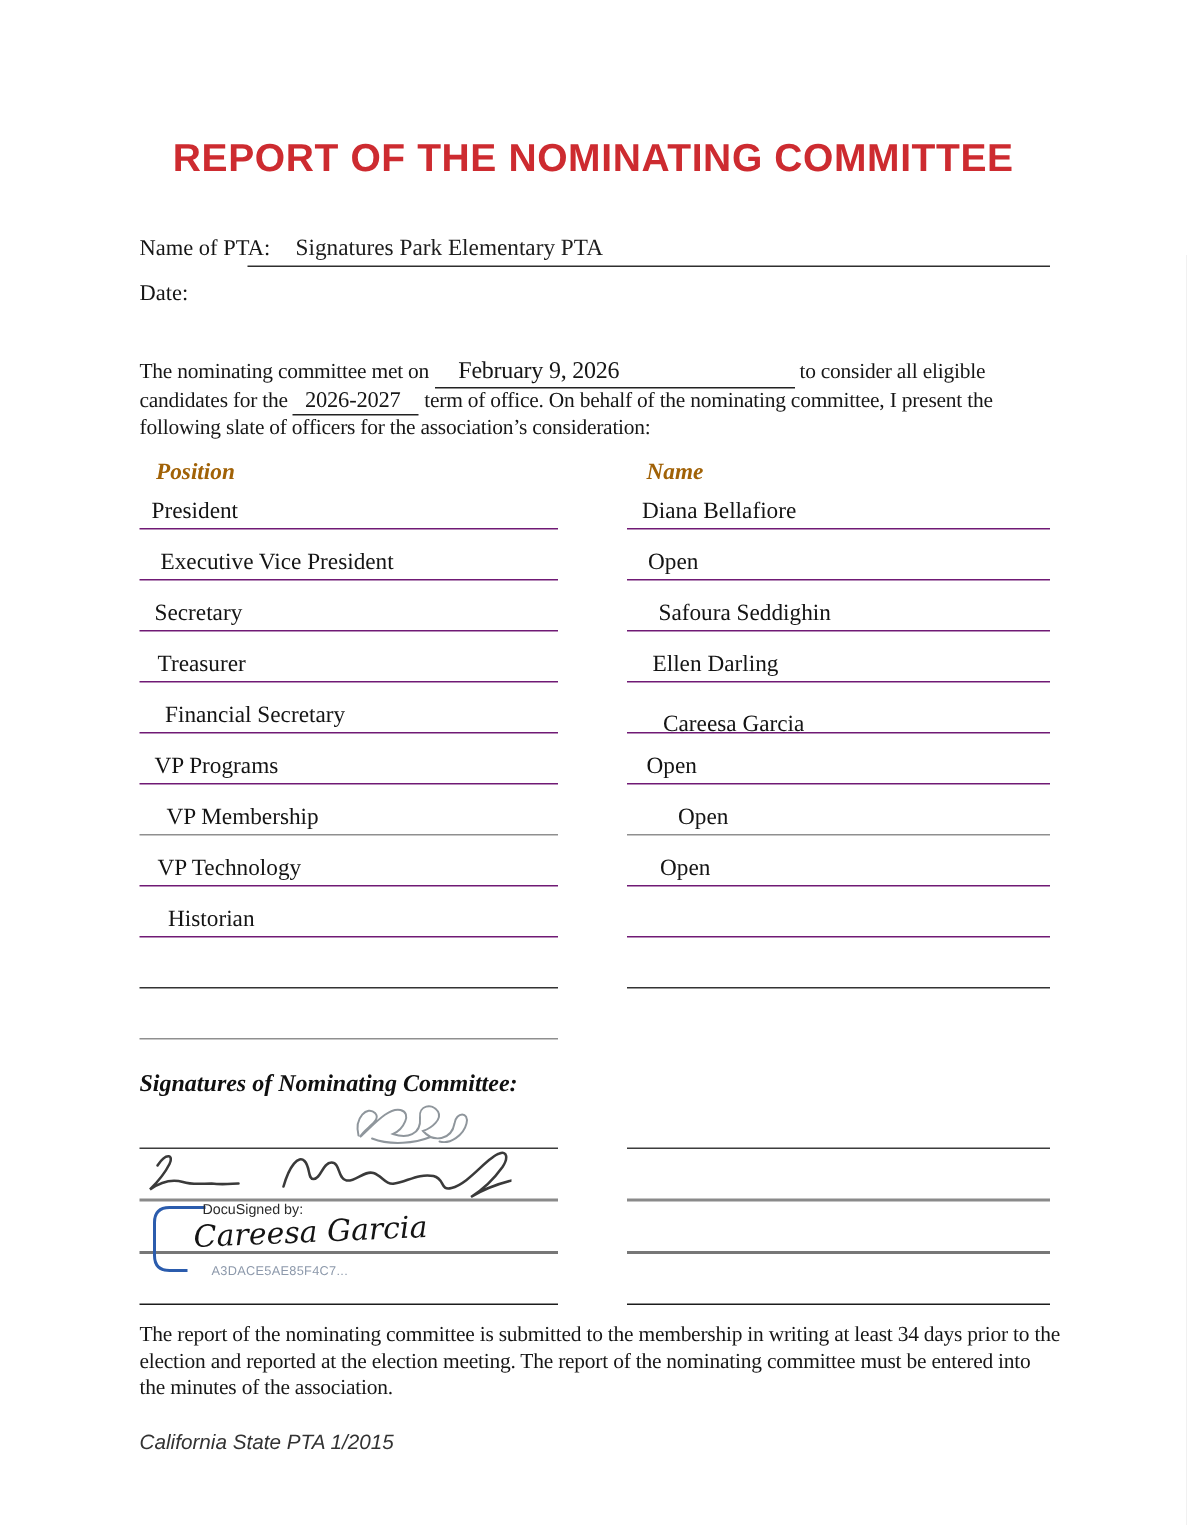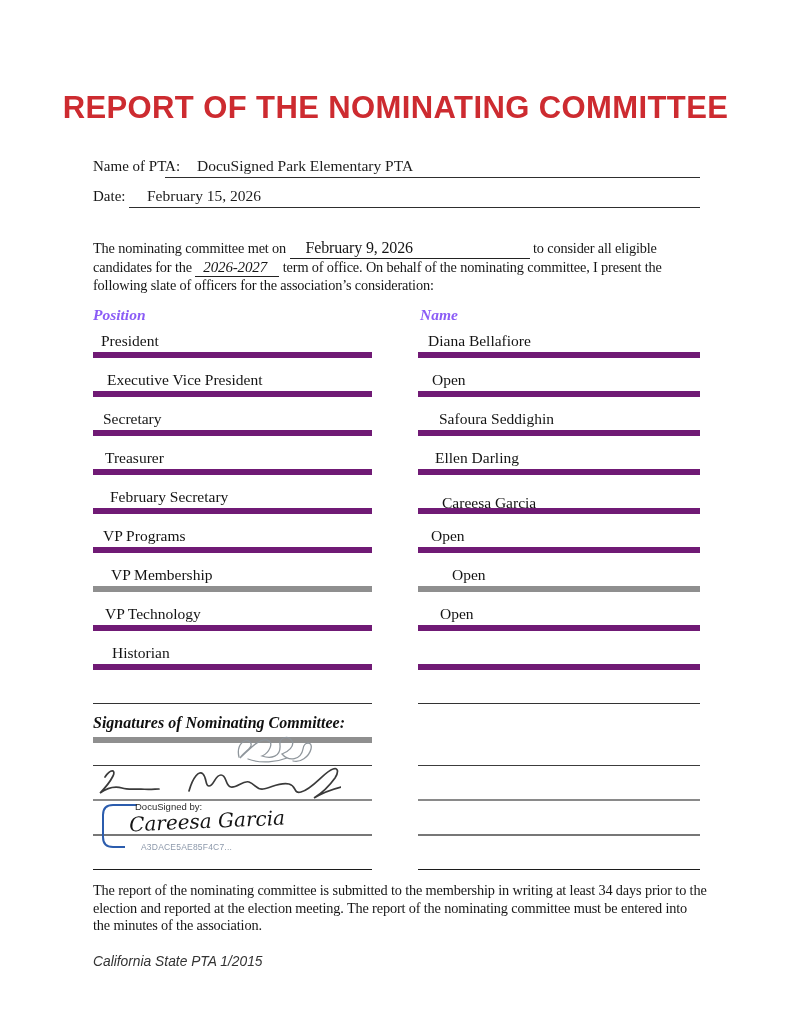--- a/index.html
+++ b/index.html
@@ -10,21 +10,21 @@
     margin:0 auto;
     overflow:hidden;
     font-family:"Liberation Serif", serif;
     color:#1d1d1d;
   }
   
   .title{
     position:absolute;top:90px;left:0;width:791px;
     text-align:center;
     font-family:"Liberation Sans", sans-serif;
-    font-weight:bold;font-size:31px;letter-spacing:.4px;
+    font-weight:bold;font-size:26px;letter-spacing:.4px;
     color:#cd2b30;margin:0;
   }
   
   .field-label{position:absolute;font-size:15px;color:#151515;}
   .field-underline{
     position:absolute;border-bottom:1.4px solid #2e2e2e;
     display:flex;align-items:flex-end;
   }
   .field-value{font-size:15.5px;padding-bottom:2px;white-space:nowrap;}
   #pta-underline{left:165px;top:154px;width:535px;height:23px;}
@@ -36,34 +36,34 @@
     position:absolute;left:93px;top:239px;width:614px;margin:0;
     font-size:14.3px;line-height:17.6px;letter-spacing:-0.15px;color:#161616;
   }
   .blank{
     display:inline-block;border-bottom:1.3px solid #222;
     white-space:nowrap;overflow:visible;
   }
   .blank1{width:240px;}
   .blank1 span{padding-left:16px;font-size:16px;}
   .blank2{width:84px;}
-  .blank2 span{padding-left:8px;font-size:15px;font-style:italic;}
+  .blank2 span{padding-left:8px;font-size:15px;}
   
   .col-header{
     position:absolute;top:306px;font-size:15.5px;
-    font-weight:bold;font-style:italic;color:#8b5cf6;
+    font-weight:bold;font-style:italic;color:#a16207;margin-left:11px;
   }
   #position-header{left:93px;}
   #name-header{left:420px;}
   .tcol{position:absolute;top:330px;}
   #pos-col{left:93px;width:279px;}
   #name-col{left:418px;width:282px;}
   .trow{
     height:33px;display:flex;align-items:flex-end;
-    border-bottom:6px solid #701a75;
+    border-bottom:1px solid #701a75;
     font-size:15.5px;color:#141414;
   }
   .trow span{padding-bottom:2px;white-space:nowrap;}
   .trow:nth-child(1){height:22px;}
   .trow:nth-child(7){border-color:#8f8f8f;}
   .trow:nth-child(11){border-color:#8f8f8f;}
   .trow:nth-child(10){border-bottom-width:1.5px;border-color:#333;}
   
   #pos-col .trow:nth-child(1) span{padding-left:8px;}
   #pos-col .trow:nth-child(2) span{padding-left:14px;}
@@ -128,27 +128,24 @@
 </style>
 </head>
 <body>
 
 <div class="page">
 
   <h1 class="title">REPORT OF THE NOMINATING COMMITTEE</h1>
 
   <span class="field-label" style="left:93px;top:158px;">Name of PTA:</span>
   <div class="field-underline" id="pta-underline">
-    <span class="field-value">DocuSigned Park Elementary PTA</span>
+    <span class="field-value">Signatures Park Elementary PTA</span>
   </div>
 
   <span class="field-label" style="left:93px;top:188px;">Date:</span>
-  <div class="field-underline" id="date-underline">
-    <span class="field-value">February 15, 2026</span>
-  </div>
 
   <p class="intro"><span>The nominating committee met on</span>
     <span class="blank blank1"><span>February 9, 2026</span></span>
     <span>to consider all eligible candidates for the</span>
     <span class="blank blank2"><span>2026-2027</span></span>
     <span>term of office. On behalf of the nominating committee, I present the following slate of officers for the association’s consideration:</span></p>
 
   <span class="col-header" id="position-header">Position</span>
   <span class="col-header" id="name-header">Name</span>
 
@@ -159,21 +156,21 @@
     <div class="trow">
         <span>Executive Vice President</span>
       </div>
     <div class="trow">
         <span>Secretary</span>
       </div>
     <div class="trow">
         <span>Treasurer</span>
       </div>
     <div class="trow">
-        <span>February Secretary</span>
+        <span>Financial Secretary</span>
       </div>
     <div class="trow">
         <span>VP Programs</span>
       </div>
     <div class="trow">
         <span>VP Membership</span>
       </div>
     <div class="trow">
         <span>VP Technology</span>
       </div>

